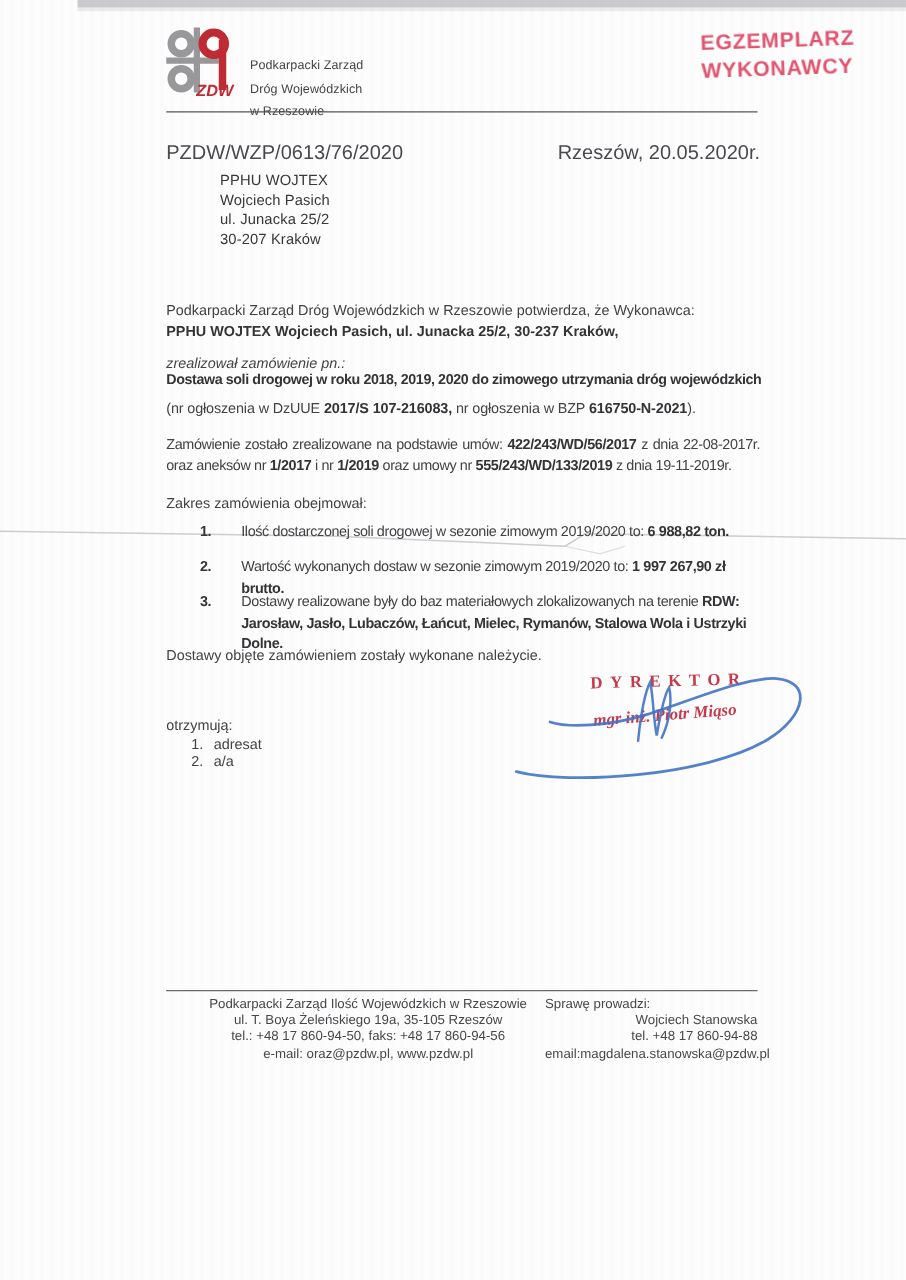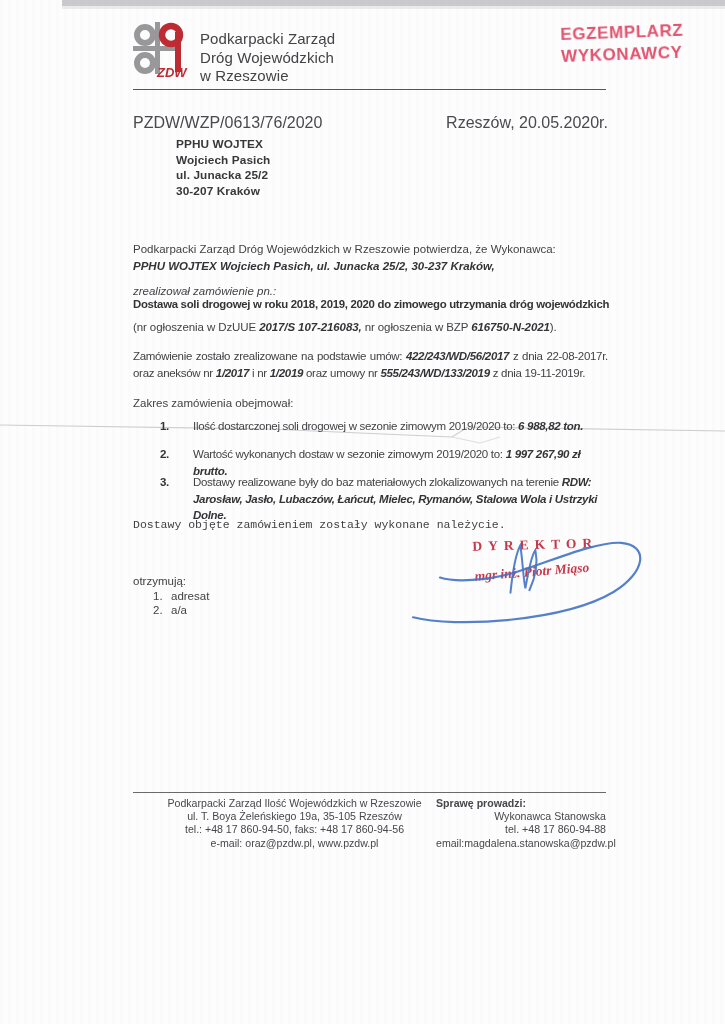--- a/index.html
+++ b/index.html
@@ -11,71 +11,71 @@
     background-image:repeating-linear-gradient(90deg, rgba(40,40,50,0.012) 0 3px, transparent 3px 8px);
     font-family:"Liberation Sans","DejaVu Sans",sans-serif;
     color:#404043;
     overflow:hidden;
   }
   .abs{position:absolute;}
   
   .artifacts{left:0;top:0;width:725px;height:1024px;pointer-events:none;}
   
   .logo{left:131px;top:20px;width:60px;height:62px;}
-  .orgname{left:200px;top:30px;font-size:15px;line-height:18.5px;color:#434346;letter-spacing:.1px;}
+  .orgname{left:200px;top:44px;font-size:10px;line-height:18.5px;color:#434346;letter-spacing:.1px;}
   .stamp{
     left:560px;top:24px;width:150px;
     font-size:17px;font-weight:bold;line-height:22px;letter-spacing:.6px;
     color:#e0546f;transform:rotate(-2deg);transform-origin:left top;
     filter:blur(.2px);
   }
   .rule{height:0;border-top:1.6px solid #55555a;}
   .rule-top{left:133px;top:89px;width:473px;}
   .refrow{left:133px;top:114px;width:475px;font-size:16px;color:#4a4a4e;}
   .refrow .ref{float:left;}
   .refrow .date{float:right;margin-left:28px;}
   
-  .addressee{left:176px;top:137px;font-size:11.8px;font-weight:bold;line-height:15.5px;color:#38383b;letter-spacing:.1px;}
+  .addressee{left:176px;top:137px;font-size:11.8px;font-weight:normal;line-height:15.5px;color:#38383b;letter-spacing:.1px;}
   
   .bodytext{font-size:11.5px;line-height:16.5px;color:#424245;}
-  b,.b{font-weight:bold;color:#343437;font-style:italic;}
+  b,.b{font-weight:bold;color:#343437;}
   .subject{left:133px;top:210px;width:475px;}
   .para-confirm{left:133px;top:241px;width:475px;}
   .para-realized{left:133px;top:283px;width:475px;font-style:italic;}
   .order-title{left:133px;top:298px;width:480px;white-space:nowrap;font-weight:bold;font-size:11.4px;letter-spacing:-.3px;color:#343437;}
   .para-notice{left:133px;top:319px;width:480px;white-space:nowrap;letter-spacing:-.1px;}
   .para-contracts{left:133px;top:348px;width:475px;text-align:justify;letter-spacing:-.3px;}
   .scope{left:133px;top:395px;width:475px;}
   .olist-item{left:160px;width:450px;letter-spacing:-.3px;}
   .olist-item .num{position:absolute;left:0;top:0;font-weight:bold;color:#343437;}
   .olist-item .txt{display:block;padding-left:33px;}
   .item-1{top:418px;}
   .item-2{top:446px;}
   .item-3{top:474px;}
-  .closing{left:133px;top:517px;width:475px;font-family:Liberation Mono, monospace;}
+  .closing{left:133px;top:517px;width:475px;}
   
   .sigblock{left:418px;top:527px;width:240px;height:95px;transform:rotate(-1.5deg);}
   .sig-title{position:absolute;left:18px;top:10px;width:200px;text-align:center;
     font-family:"Liberation Serif","DejaVu Serif",serif;
     font-size:13.5px;font-weight:bold;letter-spacing:6px;color:#c6394a;}
   .sig-name{position:absolute;left:24px;top:37px;width:180px;text-align:center;
     font-family:"Liberation Serif","DejaVu Serif",serif;
     font-size:13.5px;font-weight:bold;font-style:italic;color:#c6394a;
     transform:rotate(-3deeg);transform:rotate(-3deg);}
   .sig-ink{position:absolute;left:-20px;top:-5px;pointer-events:none;}
   
   .distribution{left:133px;top:574px;font-size:11.5px;line-height:14.5px;color:#424245;}
   .distribution .d-item{padding-left:20px;}
   .distribution .d-num{display:inline-block;width:18px;}
   
   .rule-bottom{left:133px;top:792px;width:473px;border-top-width:1.2px;border-top-color:#6a6a6e;}
   .footer-left{left:152px;top:797px;width:285px;text-align:center;font-size:10.6px;line-height:13.2px;color:#47474b;}
   .footer-right{left:436px;top:797px;width:170px;font-size:10.6px;line-height:13.2px;color:#47474b;}
   .footer-right .fr-line{text-align:right;}
-  .footer-right .fr-first{text-align:left;font-weight:bold;}
+  .footer-right .fr-first{text-align:left;}
 </style>
 </head>
 <body>
 
 <div class="page">
 
   <svg class="abs artifacts" width="725" height="1024" viewBox="0 0 725 1024">
     <rect x="62" y="0" width="663" height="6" fill="#97979d" opacity="0.5"></rect>
     <rect x="62" y="6" width="663" height="3" fill="#b8b8bd" opacity="0.25"></rect>
     <path d="M0,425 L268,429 L452,437 L468,427 L725,431" stroke="#bdbdc2" stroke-width="1.2" fill="none" opacity="0.75"></path>
@@ -177,18 +177,18 @@
 
   <div class="abs rule rule-bottom"></div>
   <div class="abs footer-left">
     <div>Podkarpacki Zarząd Ilość Wojewódzkich w Rzeszowie</div>
     <div>ul. T. Boya Żeleńskiego 19a, 35-105 Rzeszów</div>
     <div>tel.: +48 17 860-94-50, faks: +48 17 860-94-56</div>
     <div>e-mail: oraz@pzdw.pl, www.pzdw.pl</div>
   </div>
   <div class="abs footer-right">
     <div class="fr-line fr-first">Sprawę prowadzi:</div>
-    <div class="fr-line">Wykonawca Stanowska</div>
+    <div class="fr-line">Wojciech Stanowska</div>
     <div class="fr-line">tel.  +48 17 860-94-88</div>
     <div class="fr-line">email:magdalena.stanowska@pzdw.pl</div>
   </div>
 
 </div>
 
 </body></html>

